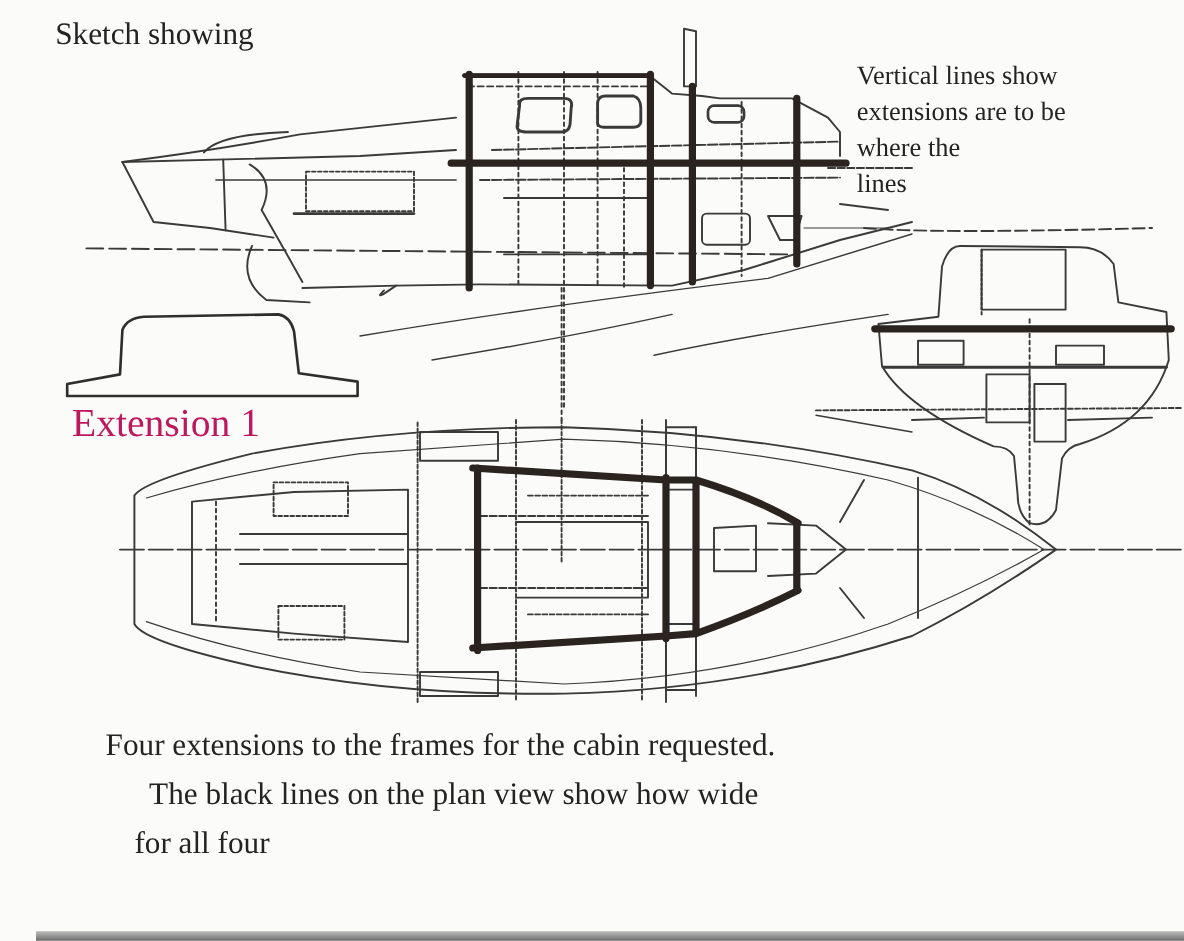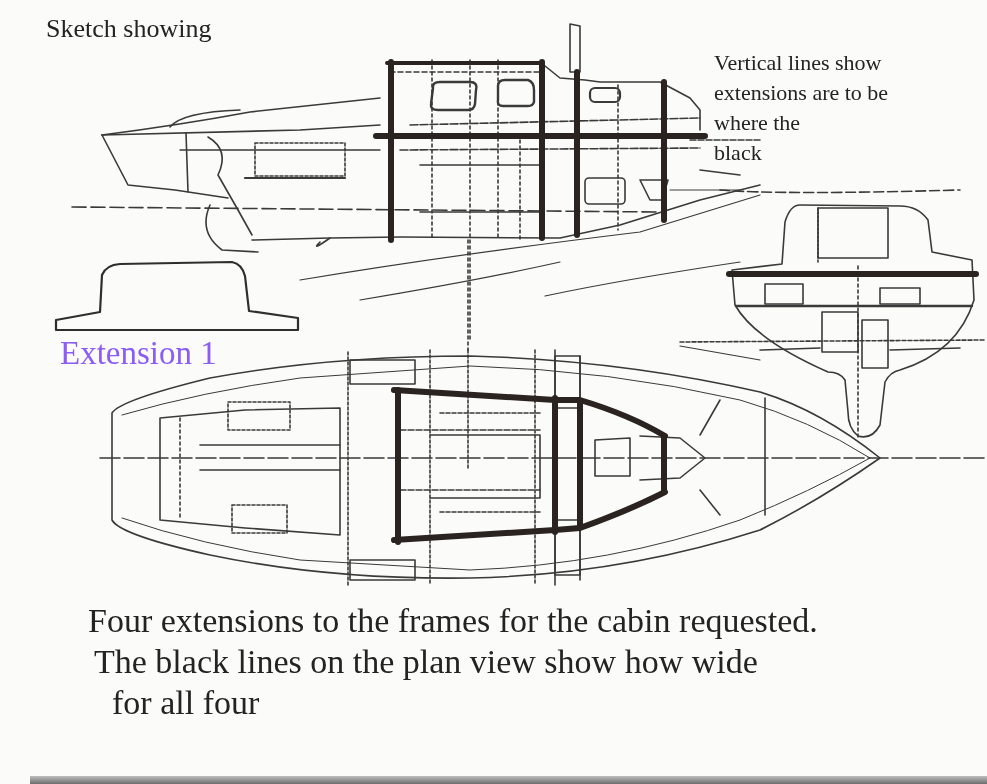--- a/index.html
+++ b/index.html
@@ -8,25 +8,25 @@
     background: #fbfbf9;
     font-family: "Liberation Serif", "DejaVu Serif", serif;
     color: #1e1e1e;
     position: relative;
   }
   .page { position: absolute; left: 0; top: 0; width: 856px; height: 784px; }
   .drawing { position: absolute; left: 0; top: 0; width: 987px; height: 784px; }
   .txt { position: absolute; white-space: nowrap; color: #232323; }
   .caption-tl { left: 46px; top: 14px; font-size: 26px; line-height: 30px; }
   .caption-tr { left: 714px; top: 14px; font-size: 22px; line-height: 30px; margin-top: 34px; }
-  .ext-label { left: 60px; top: 333px; font-size: 33px; line-height: 40px; color: #8b5cf6; }
-  .bottom-text { left: 88px; top: 600px; font-size: 34px; line-height: 41px; }
+  .ext-label { left: 60px; top: 333px; font-size: 33px; line-height: 40px; color: #be185d; }
+  .bottom-text { left: 88px; top: 600px; font-size: 26px; line-height: 41px; }
   .bottom-text div { white-space: nowrap; }
   .bottom-text .l1 { margin-left: 0; }
-  .bottom-text .l2 { margin-left: 6px; }
+  .bottom-text .l2 { margin-left: 22px; text-align: center; }
   .bottom-text .l3 { margin-left: 6px; }
   .bottom-text .l4 { margin-left: 24px; }
   .scan-edge {
     position: absolute; left: 30px; top: 776px; width: 957px; height: 8px;
     background: linear-gradient(#bdbdbd, #6d6d6d);
   }
 </style>
 </head>
 <body>
 
@@ -172,21 +172,21 @@
   </svg>
 
   <div class="txt caption-tl">
     <div>Sketch showing</div>
   </div>
 
   <div class="txt caption-tr">
     <div>Vertical lines show</div>
     <div>extensions are to be</div>
     <div>where the</div>
-    <div>black</div>
+    <div>lines</div>
   </div>
 
   <div class="txt ext-label">Extension 1</div>
 
   <div class="txt bottom-text">
     <div class="l1">Four extensions to the frames for the cabin requested.</div>
     <div class="l2">The black lines on the plan view show how wide</div>
     <div class="l4">for all four</div>
   </div>
 

